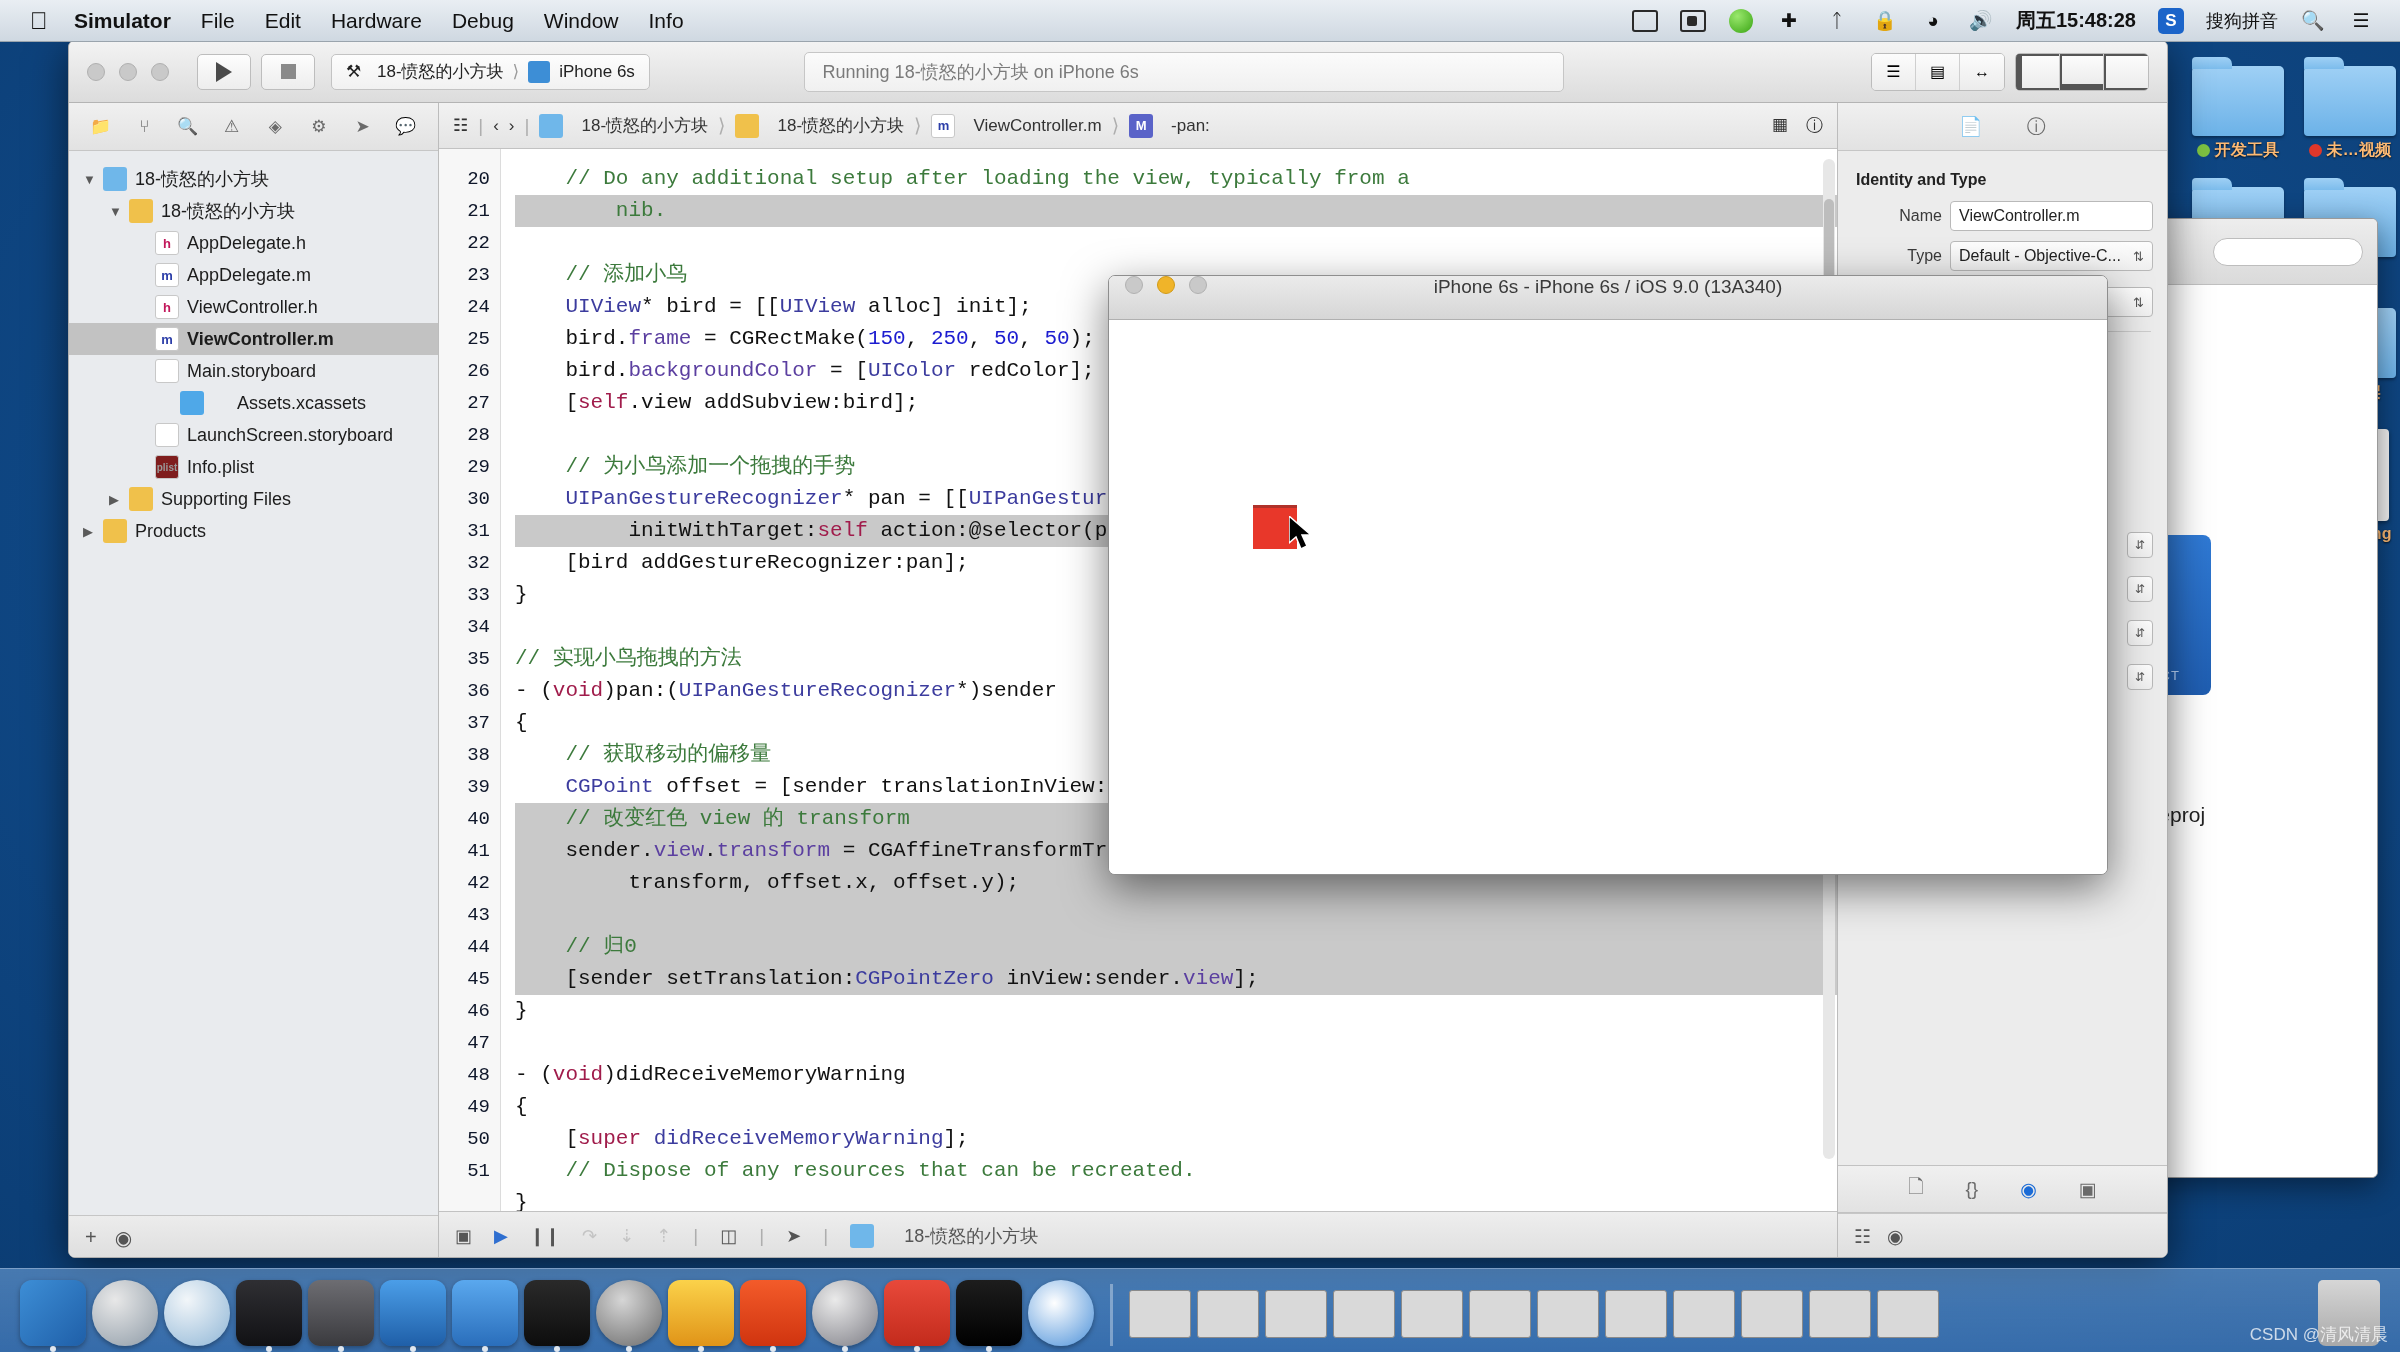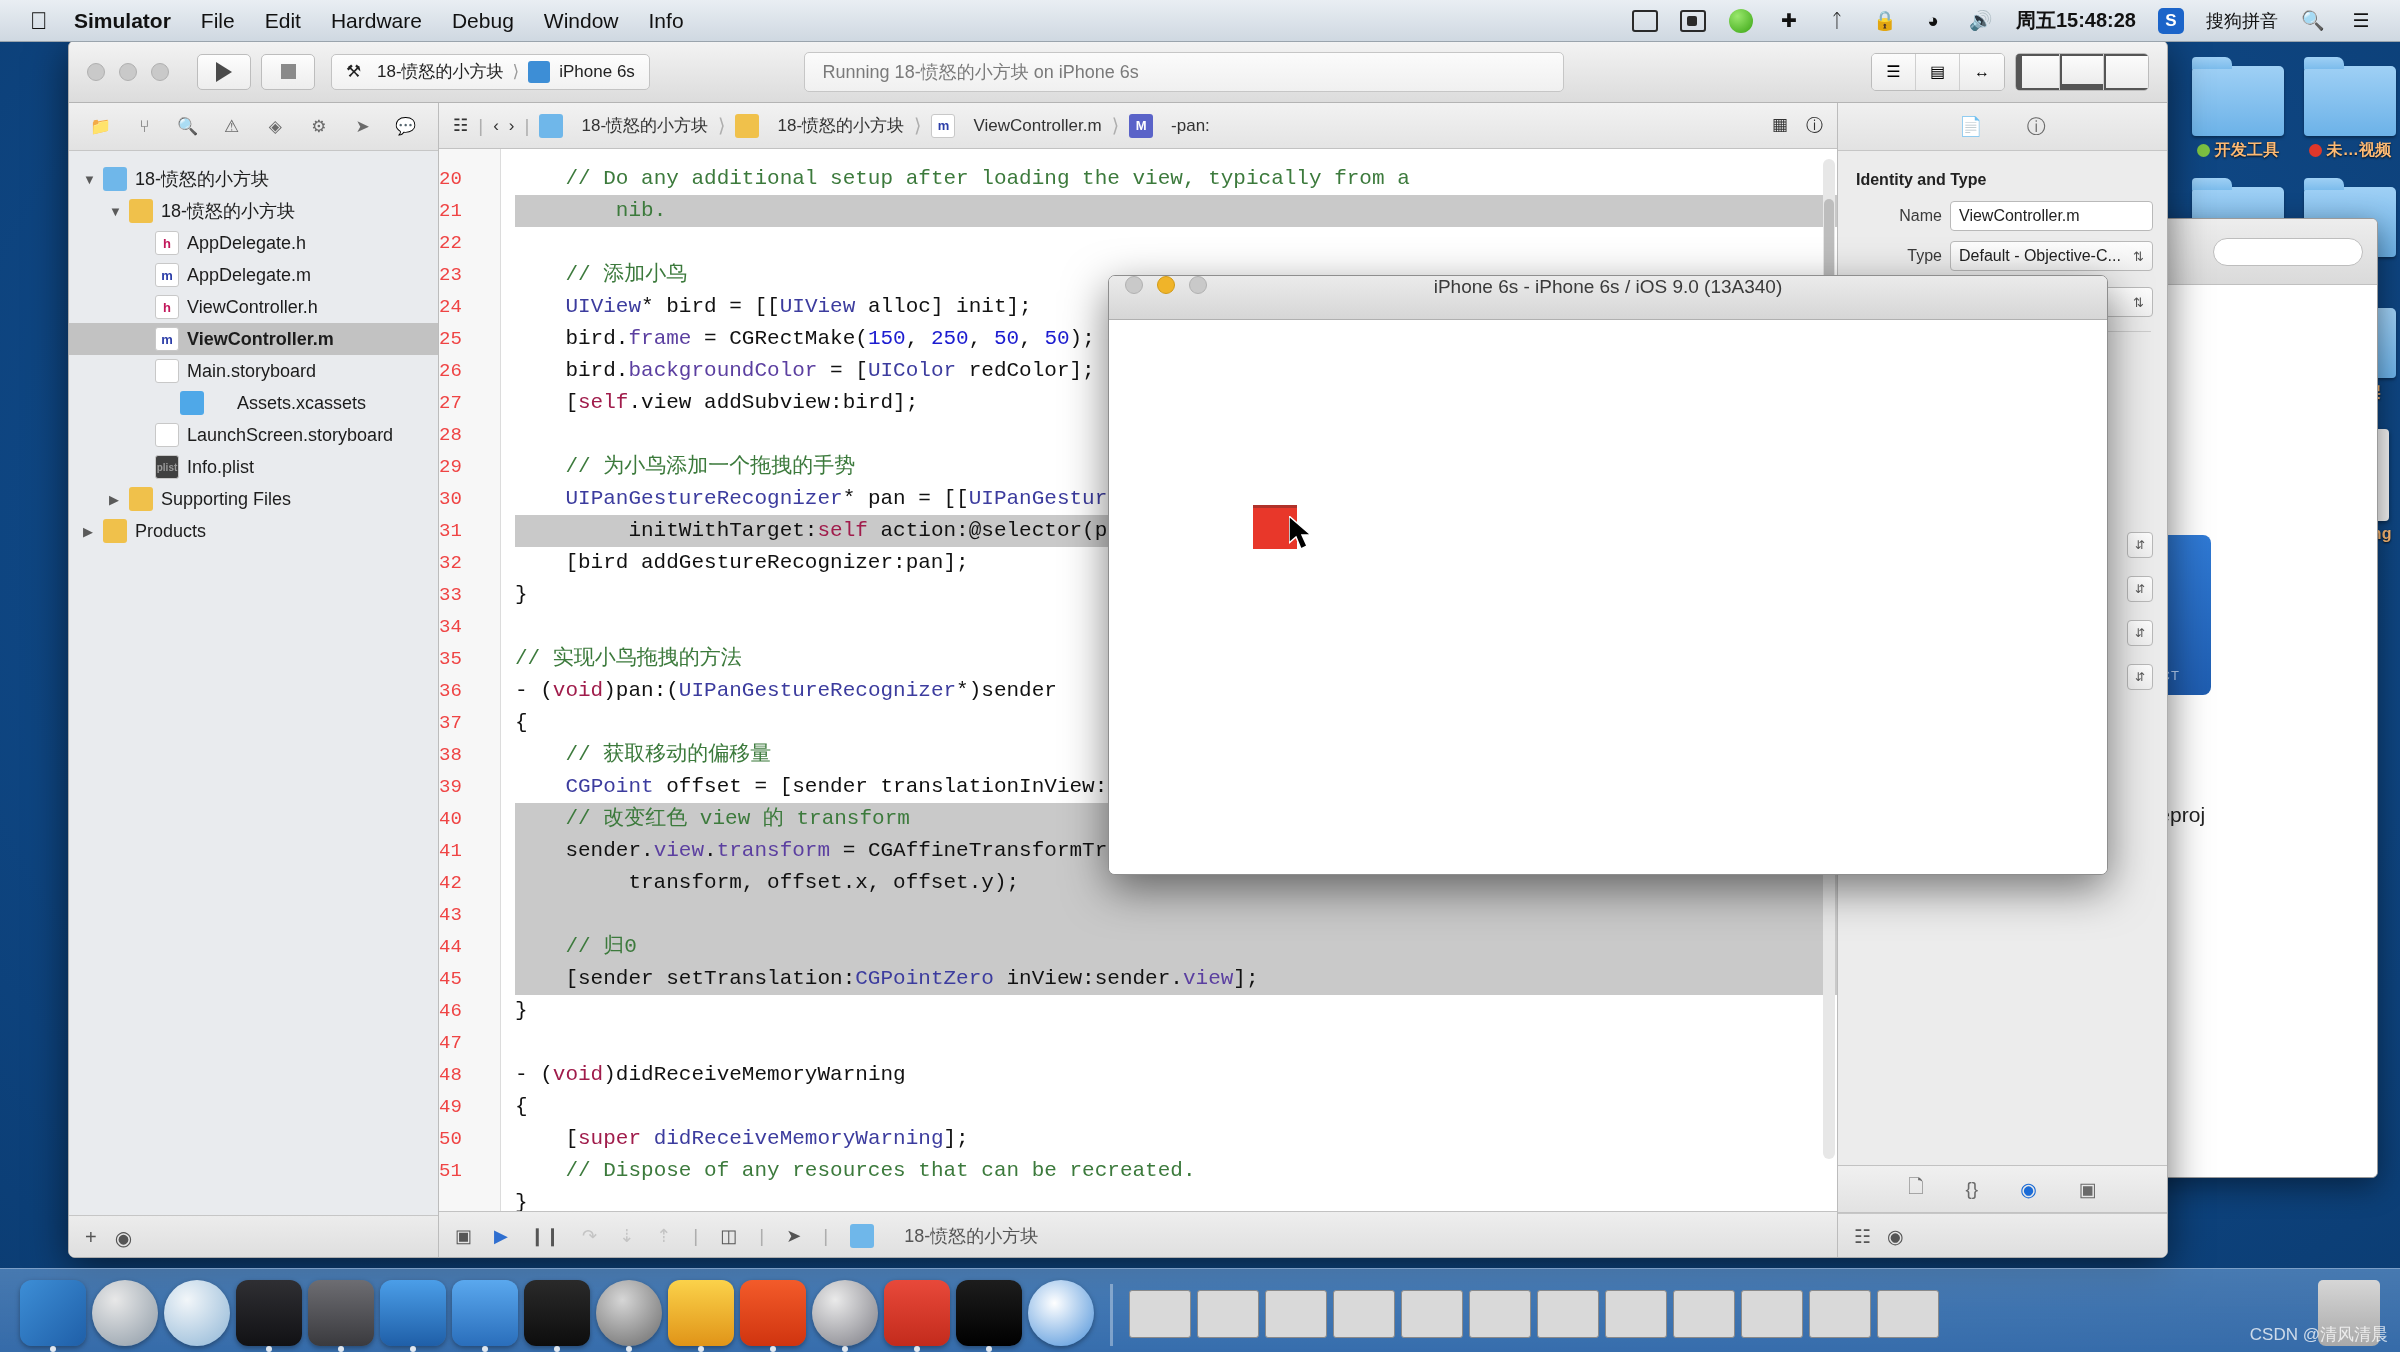--- a/index.html
+++ b/index.html
@@ -123,33 +123,33 @@
   .row.sel{ background:#c2c2c2; font-weight:bold;}
   .tri{ width:16px; font-size:13px; color:#5a5a5a; margin-right:4px;}
   .ficon{ width:24px;height:24px;margin-right:8px;display:inline-block;border-radius:3px;flex:none;
           font-size:13px;color:#fff;display:flex;align-items:center;justify-content:center;font-weight:bold;}
   .ic-proj{ background:#6fb7ea; }
   .ic-folder{ background:#f0c14b; border-radius:3px;}
   .ic-h{ background:#fff;color:#c2185b;border:1px solid #c8c8c8;}
   .ic-m{ background:#fff;color:#2c3ea8;border:1px solid #c8c8c8;}
   .ic-sb{ background:#fff;color:#e0a500;border:1px solid #c8c8c8;}
   .ic-xc{ background:#4fa8e8;color:#fff;}
-  .ic-pl{ background:#404040;color:#9a9a9a;border:1px solid #c8c8c8;font-size:10px;}
+  .ic-pl{ background:#7f1d1d;color:#9a9a9a;border:1px solid #c8c8c8;font-size:10px;}
   #nav-bottom{ height:44px;border-top:1px solid #c6c6c6;background:linear-gradient(#ececec,#dedede);
                display:flex;align-items:center;gap:18px;padding:0 16px;font-size:20px;color:#555;}
 
   
   #editor-pane{ flex:1; display:flex; flex-direction:column; background:#fff; min-width:0;}
   #jumpbar{ height:46px;background:linear-gradient(#f2f2f2,#e4e4e4);border-bottom:1px solid #c2c2c2;
             display:flex;align-items:center;gap:10px;padding:0 14px;font-size:17px;color:#333;white-space:nowrap;}
   .jb-sep{color:#aeaeae;font-size:19px;}
   #code-area{ flex:1; display:flex; overflow:hidden; position:relative; background:#fff;}
   #gutter{ width:62px; background:#f7f7f7; border-right:1px solid #dcdcdc;
-           padding:14px 10px 0 0; font-family:"Liberation Mono", monospace;
-           font-size:19px; color:#ef4444; line-height:32px; flex:none;}
+           text-align:right; padding:14px 10px 0 0; font-family:"Liberation Mono", monospace;
+           font-size:19px; color:#0f172a; line-height:32px; flex:none;}
   #code{ flex:1; padding:14px 0 0 14px; font-family:"Liberation Mono", monospace;
          font-size:21px; line-height:32px; white-space:pre; color:#111; position:relative;}
   .cm{ color:#3c7a3c; }
   .kw{ color:#a01c4b; }
   .ty{ color:#3c3c9e; }
   .num{ color:#1c1cd0; }
   .prop{ color:#5b3fa0; }
   .sel-hl{ background:#c9c9c9; }
   #editor-bottom{ height:48px;border-top:1px solid #c2c2c2;background:linear-gradient(#eeeeee,#dfdfdf);
                   display:flex;align-items:center;gap:22px;padding:0 16px;font-size:18px;color:#555;}

